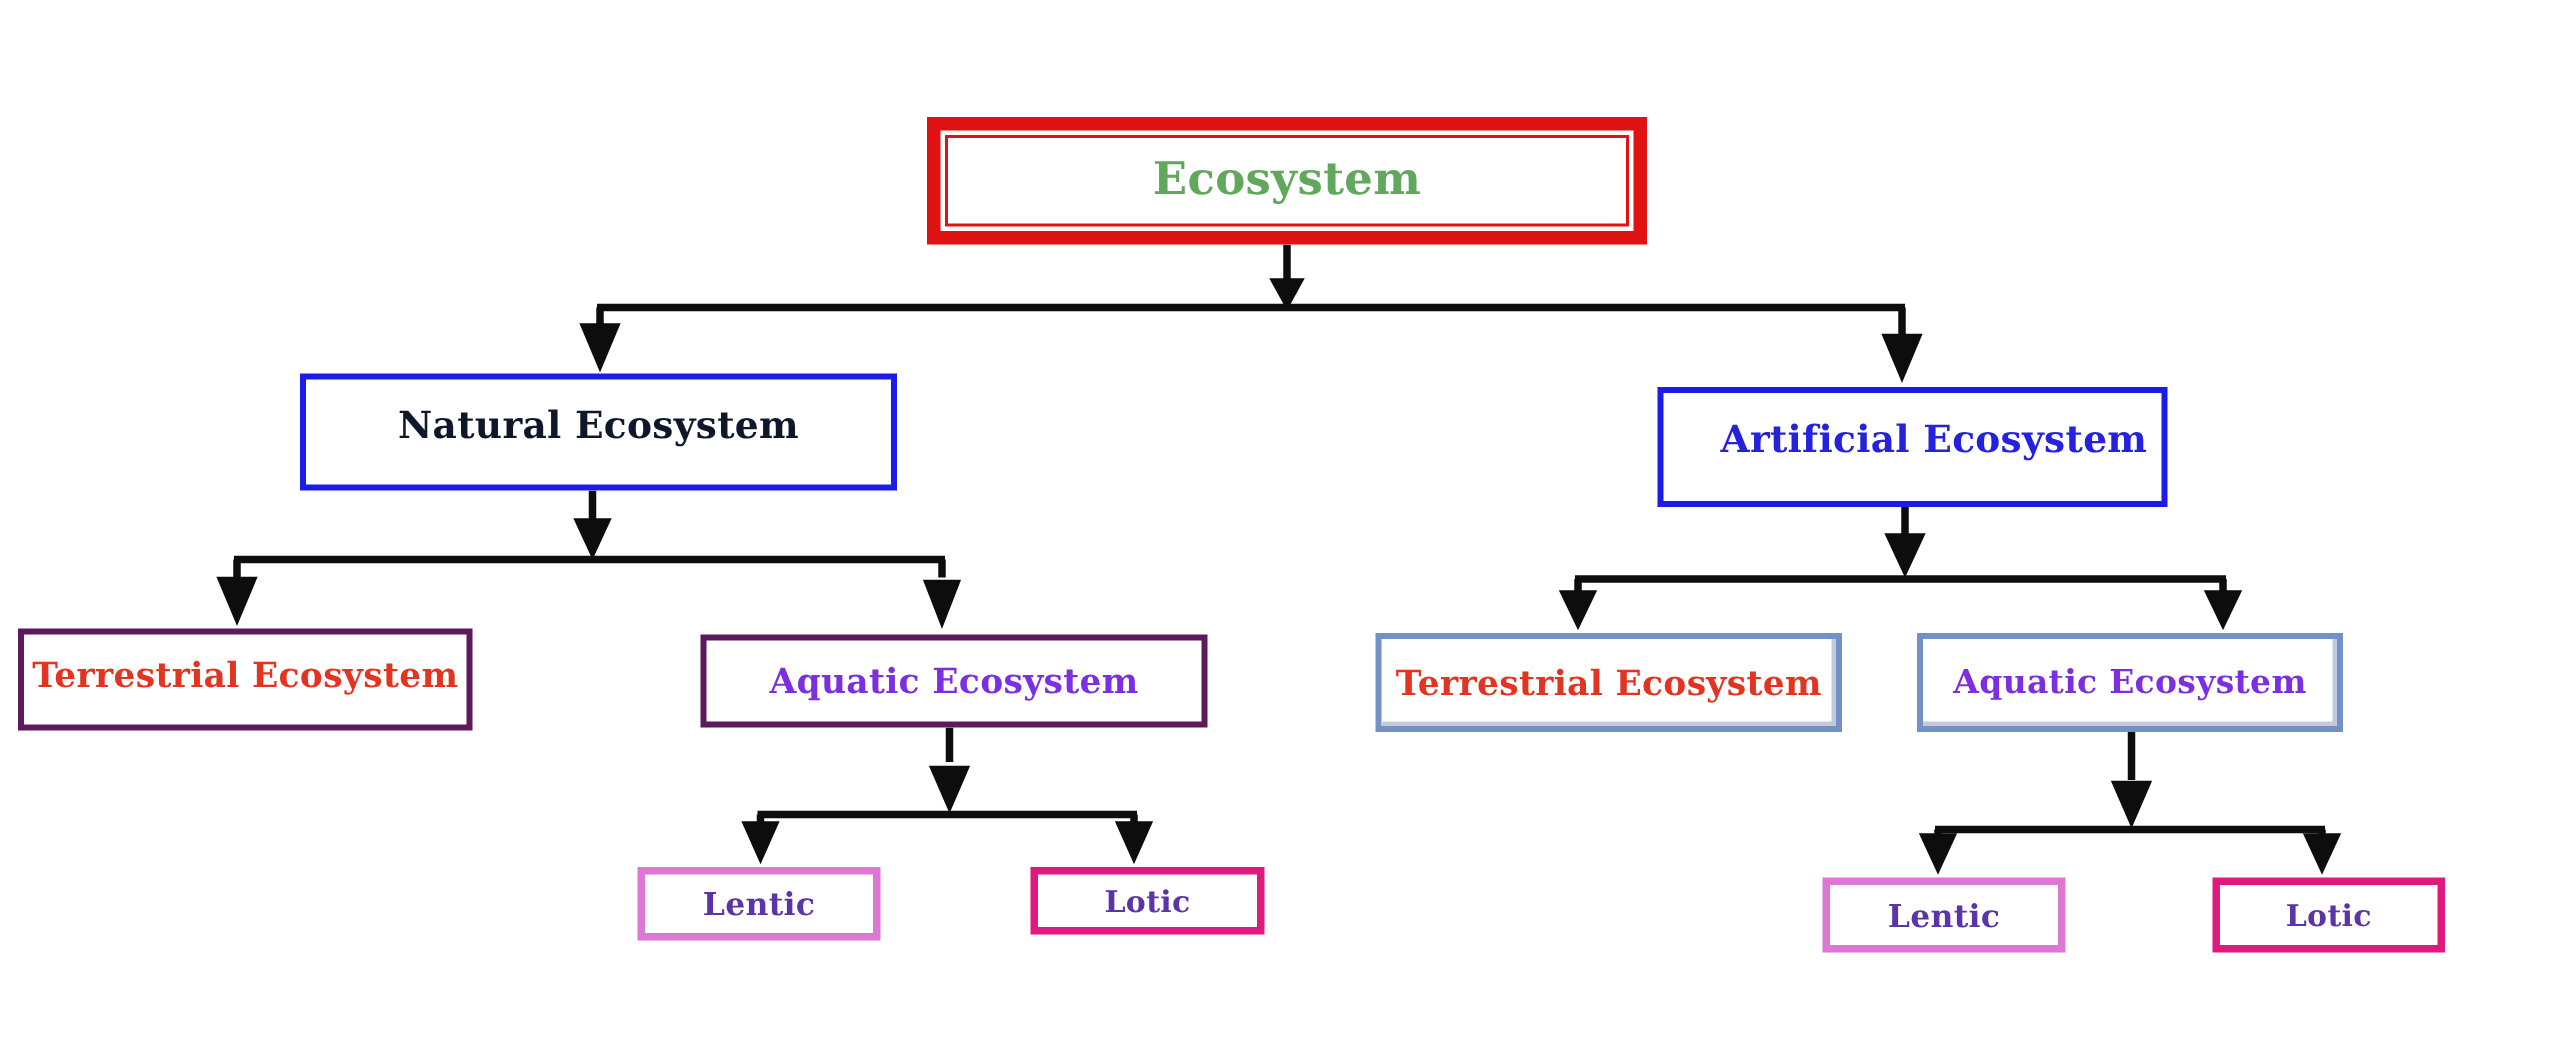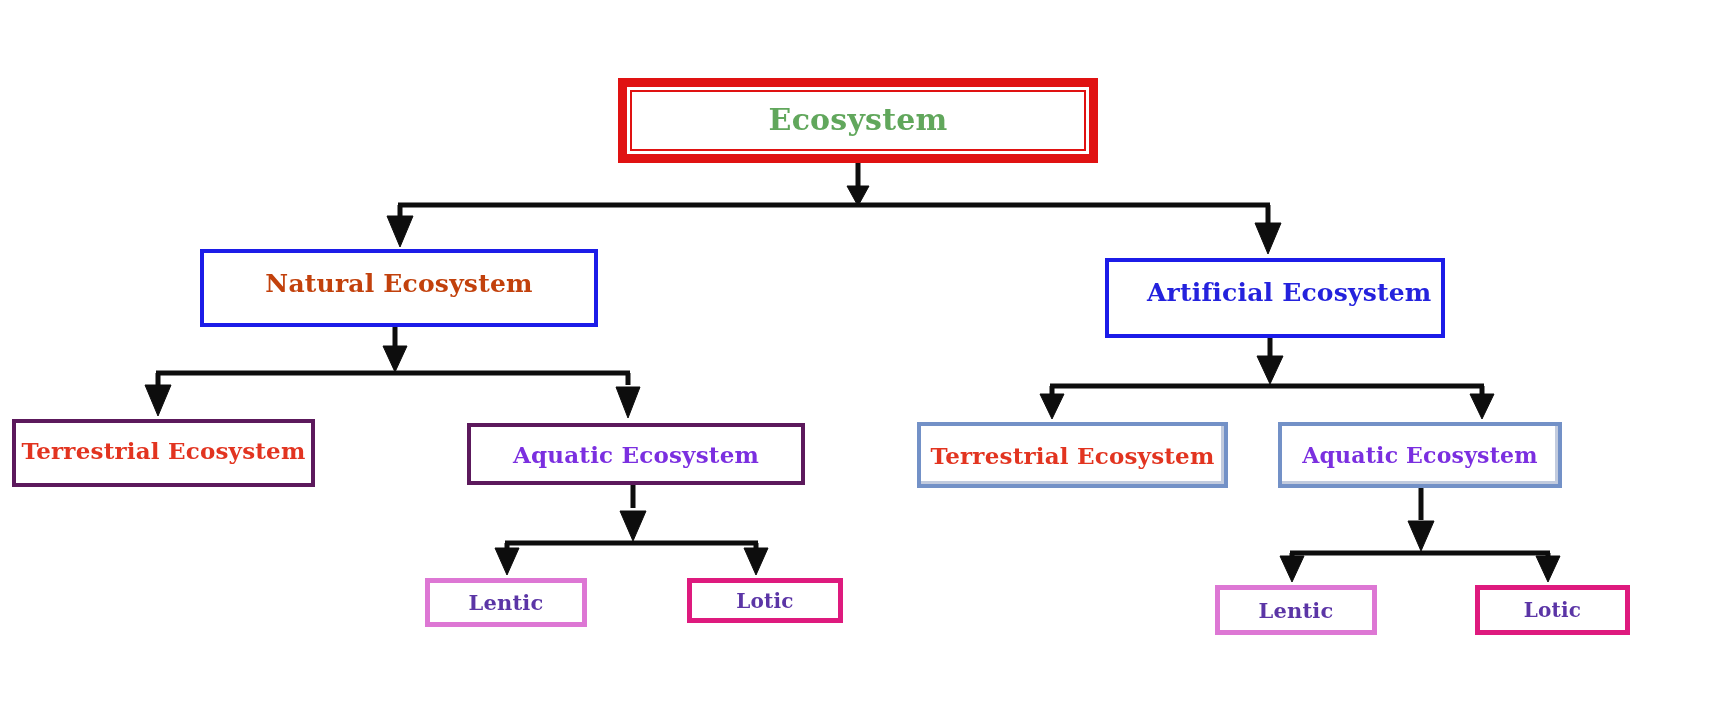--- a/index.html
+++ b/index.html
@@ -134,21 +134,21 @@
       <polygon points="1548,582 1536,556 1560,556" stroke-width="1"></polygon>
     </g>
   </svg>
 
   <div class="node" id="n-ecosystem" style="border-color: rgb(224, 18, 18); text-align: center;">
     <div class="inner-frame" style="border-color: rgb(224, 18, 18);"></div>
     <span class="label" style="color: rgb(97, 167, 92);">Ecosystem</span>
   </div>
 
   <div class="node" id="n-natural" style="border-color: rgb(28, 28, 232);">
-    <span class="label" style="color: #c2410c;">Natural Ecosystem</span>
+    <span class="label" style="color: #0f172a;">Natural Ecosystem</span>
   </div>
 
   <div class="node" id="n-artificial" style="border-color: rgb(28, 28, 232);">
     <span class="label" style="color: rgb(36, 34, 221);">Artificial Ecosystem</span>
   </div>
 
   <div class="node" id="n-terrestrial-left" style="border-color: rgb(92, 25, 92);">
     <span class="label" style="color: rgb(226, 52, 32);">Terrestrial Ecosystem</span>
   </div>
 

